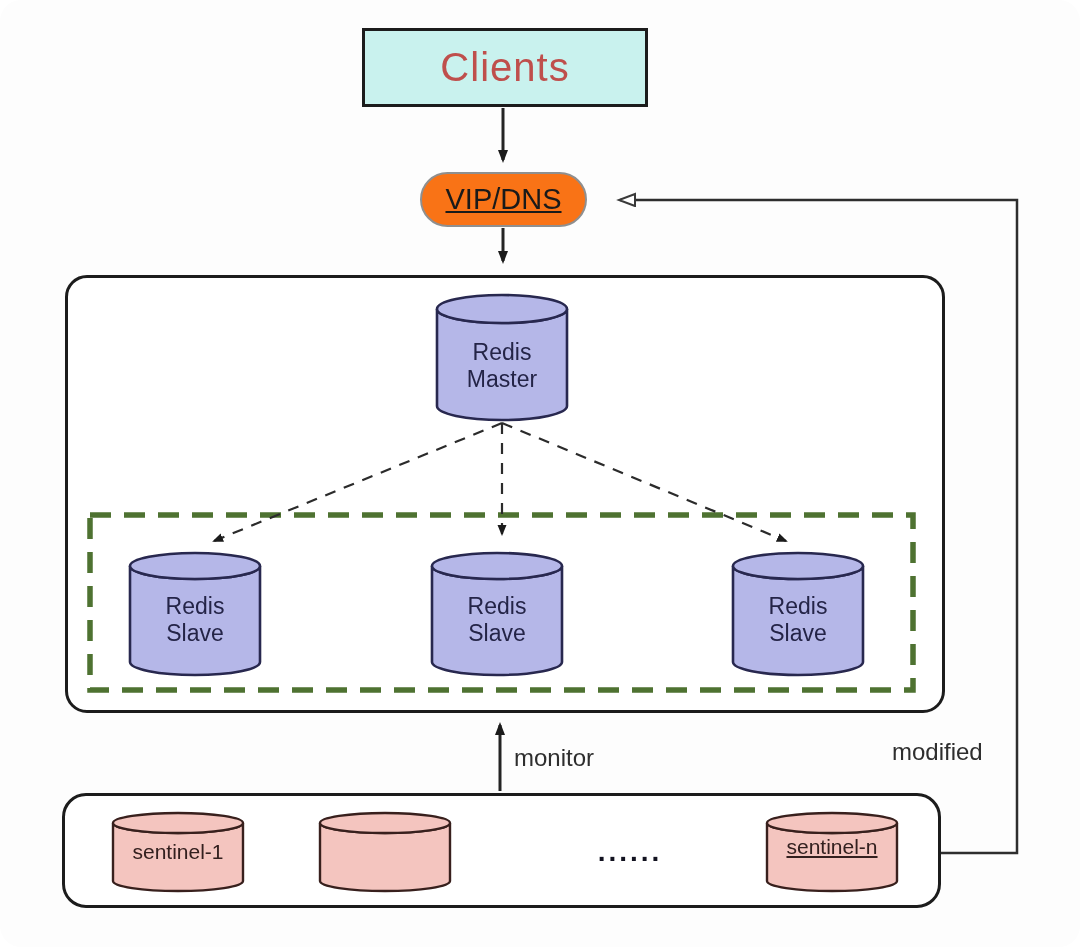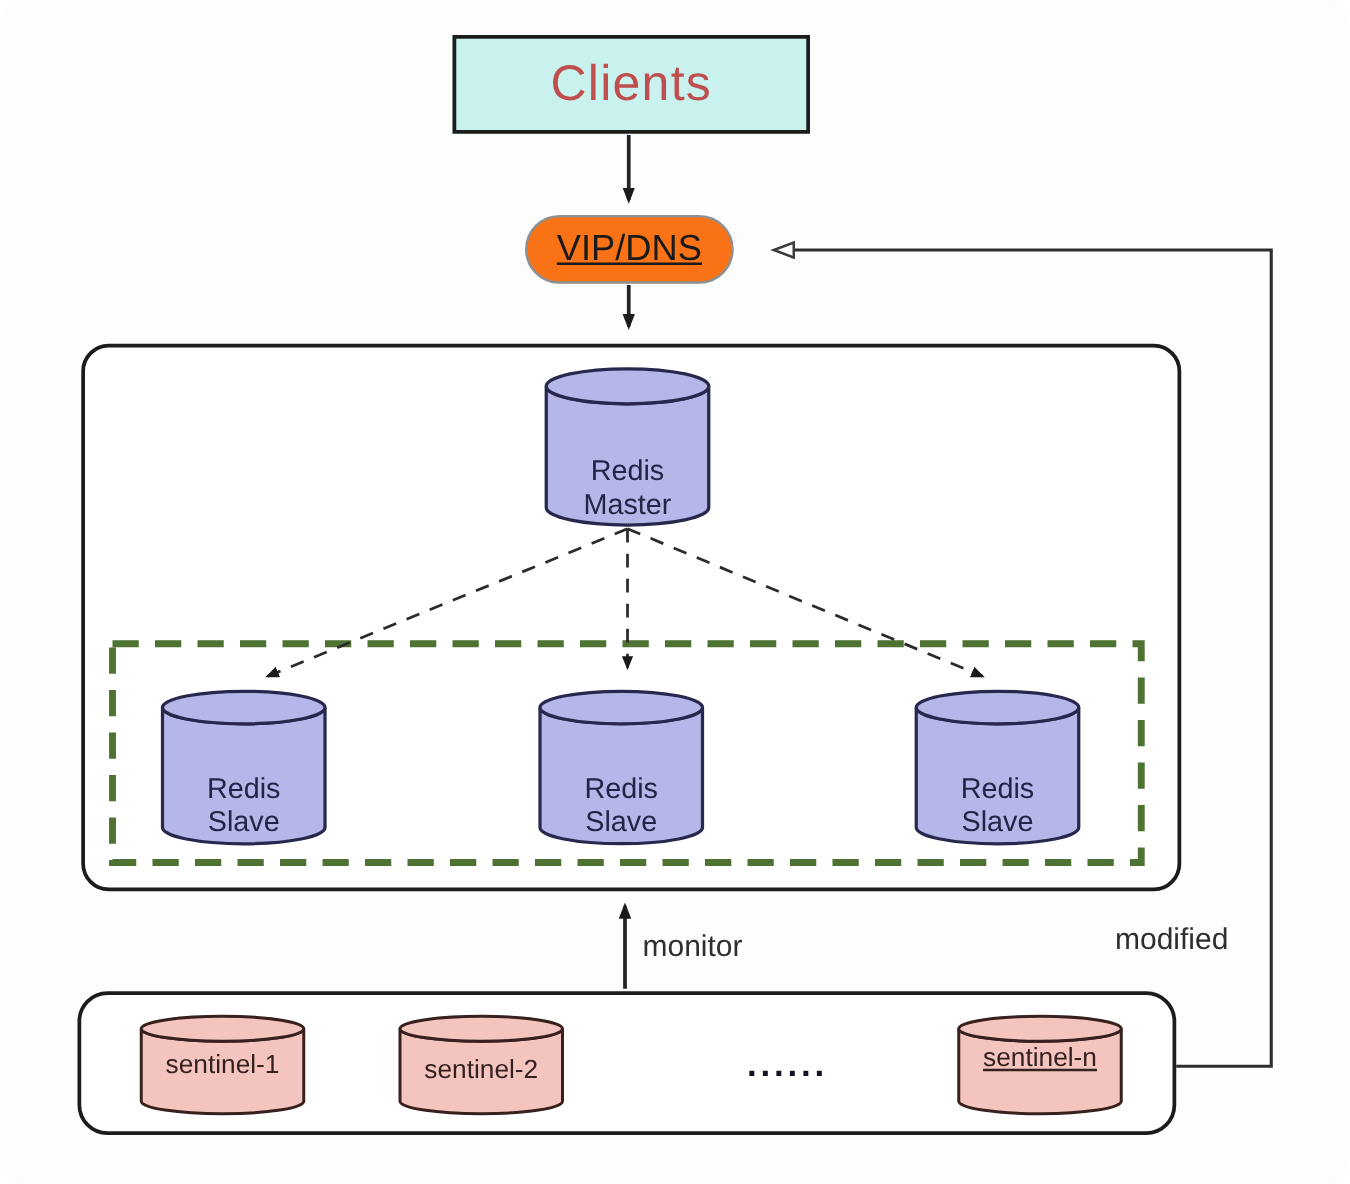--- a/index.html
+++ b/index.html
@@ -39,21 +39,21 @@
     background: #ffffff;
     border: 3px solid #1c1c1c;
     border-radius: 24px;
   }
 
   
   #shapes { position: absolute; left: 0; top: 0; z-index: 2; }
 
   
   .lbl { position: absolute; z-index: 3; display: flex; align-items: center; justify-content: center; text-align: center; white-space: pre-line; box-sizing: border-box; }
-  .redis-lbl { color: #242447; font-size: 23px; line-height: 27px; margin-top: 24px; }
+  .redis-lbl { color: #242447; font-size: 23px; line-height: 27px; }
   .master-lbl { left: 437px; top: 295px; width: 130px; height: 125px; padding-top: 16px; }
   .slave1-lbl { left: 130px; top: 553px; width: 130px; height: 122px; padding-top: 12px; }
   .slave2-lbl { left: 432px; top: 553px; width: 130px; height: 122px; padding-top: 12px; }
   .slave3-lbl { left: 733px; top: 553px; width: 130px; height: 122px; padding-top: 12px; }
   .sent-lbl { color: #33201f; font-size: 21px; }
   .sent1-lbl { left: 113px; top: 813px; width: 130px; height: 78px; padding-top: 0; }
   .sent2-lbl { left: 320px; top: 813px; width: 130px; height: 78px; padding-top: 8px; }
   .sentn-lbl { left: 767px; top: 815px; width: 130px; height: 56px; padding-top: 8px; text-decoration: underline; }
   .ellipsis-lbl { left: 575px; top: 832px; width: 110px; height: 40px; font-size: 28px; font-weight: bold; letter-spacing: 3px; color: #121220; }
   .edge-lbl { color: #2e2e2e; font-size: 24px; }
@@ -138,20 +138,19 @@
   <div class="lbl redis-lbl master-lbl">Redis
 Master</div>
   <div class="lbl redis-lbl slave1-lbl">Redis
 Slave</div>
   <div class="lbl redis-lbl slave2-lbl">Redis
 Slave</div>
   <div class="lbl redis-lbl slave3-lbl">Redis
 Slave</div>
 
   <div class="lbl sent-lbl sent1-lbl">sentinel-1</div>
-  <div class="lbl sent-lbl sent2-lbl">sentinel-2</div>
   <div class="lbl sent-lbl sentn-lbl">sentinel-n</div>
   <div class="lbl ellipsis-lbl">......</div>
 
   <div class="lbl edge-lbl monitor-lbl">monitor</div>
   <div class="lbl edge-lbl modified-lbl">modified</div>
 
 </div>
 
 </body></html>

